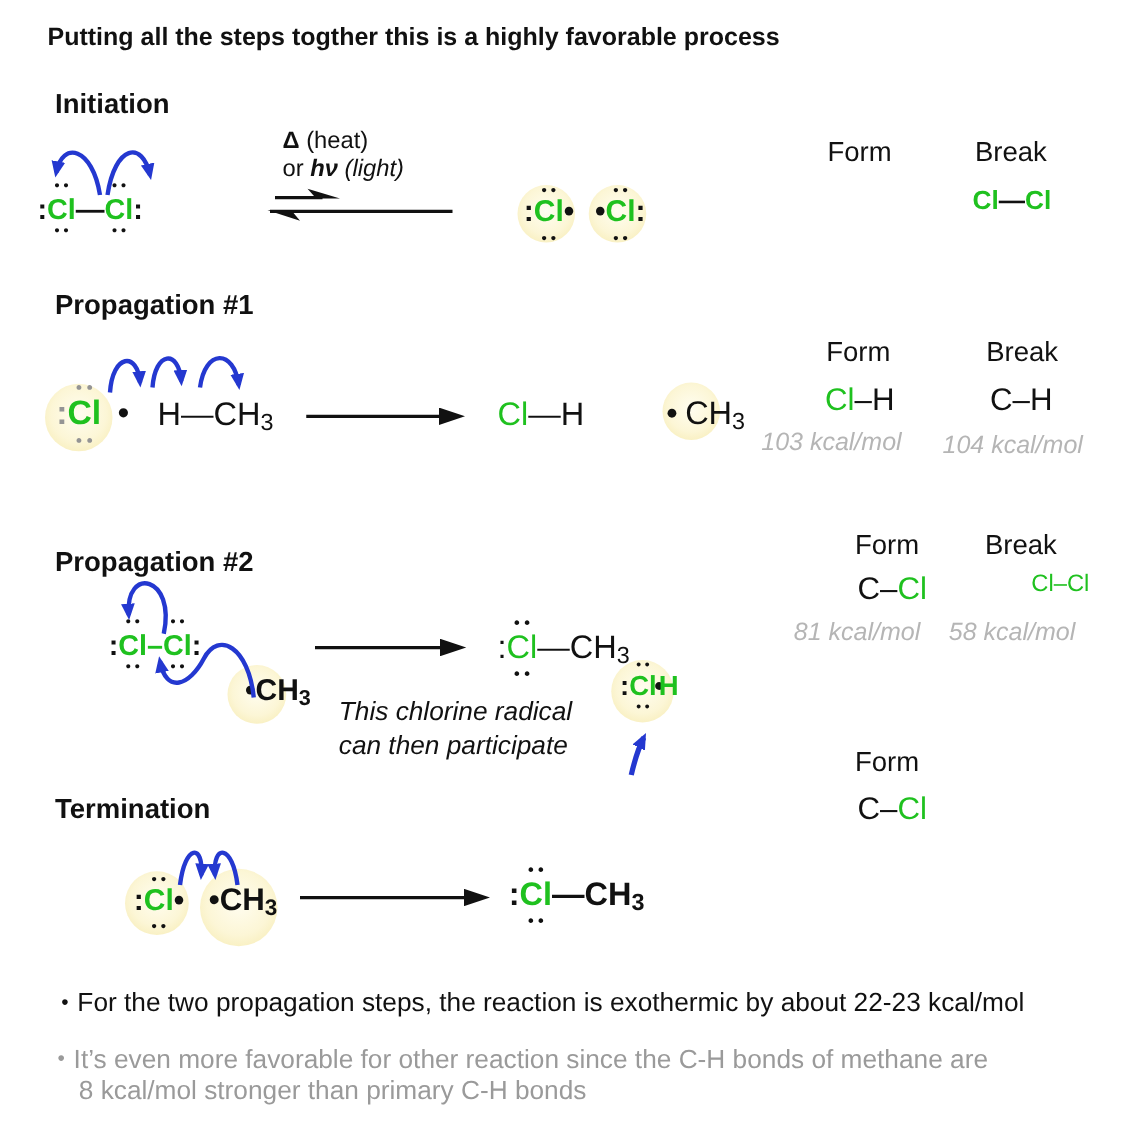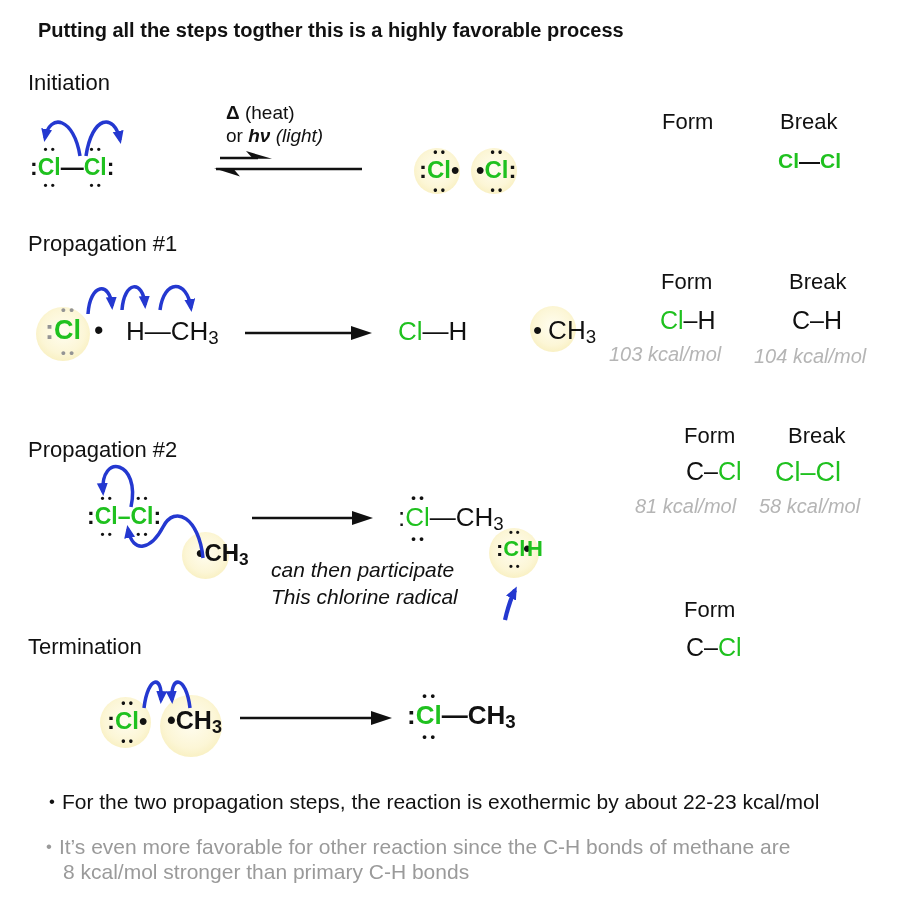--- a/index.html
+++ b/index.html
@@ -5,21 +5,21 @@
   html,body{margin:0;padding:0;background:#fff;}
   .canvas{position:relative;width:898px;height:908px;background:#fff;overflow:hidden;
           font-family:"Liberation Sans",sans-serif;color:#111;}
   .t{position:absolute;white-space:nowrap;line-height:1.08;z-index:2;}
   .b{font-weight:700;}
   .i{font-style:italic;}
   .g{color:var(--green);}
   .grtxt{color:var(--dot_gray);}
   .kc{position:absolute;font-style:italic;color:var(--kcal_gray);white-space:nowrap;z-index:2;}
   .hdr{position:absolute;font-weight:400;font-size:22px;white-space:nowrap;z-index:2;}
-  .sec{position:absolute;font-weight:400;font-size:22px;white-space:nowrap;z-index:2;}
+  .sec{position:absolute;font-weight:700;font-size:22px;white-space:nowrap;z-index:2;margin-left:16px;}
   .atom{position:relative;display:inline-block;}
   .pr{position:absolute;left:50%;transform:translateX(-50%);font-size:0.5em;font-weight:700;
       font-style:normal;line-height:1;color:#111;white-space:nowrap;letter-spacing:0;}
   .pr.t2{top:-0.95em;}
   .pr.b2{bottom:-1.05em;}
   .grlp .pr{color:var(--dot_gray);}
   .sub{font-size:0.72em;vertical-align:-0.22em;}
   .halo{position:absolute;border-radius:50%;z-index:0;
         background:radial-gradient(circle at 50% 45%, #fffdf0 0%, #fcf6d6 55%, var(--halo_yellow) 100%);}
   .overlay{position:absolute;left:0;top:0;z-index:3;pointer-events:none;}
@@ -113,30 +113,30 @@
 
   <div class="t" style="left:398px;top:503px;font-size:26px">
     <span>:</span><span class="atom g"><i class="pr t2">• •</i><i class="pr b2">• •</i><span>Cl</span></span><span>—</span><span>CH</span><span class="sub">3</span>
   </div>
 
   <div class="t b" style="left:496px;top:537px;font-size:22px">
     <span>:</span><span class="atom g"><i class="pr t2">• •</i><i class="pr b2">• •</i><span>Cl</span></span><span style="margin:0 -4px 0 -2px;color:#111">•</span><span class="g">H</span>
   </div>
 
   <div class="note" style="left:271px;top:556px">
+    <div>This chlorine radical</div>
     <div>can then participate</div>
-    <div>This chlorine radical</div>
   </div>
 
   <div class="hdr" style="left:684px;top:423px">Form</div>
   <div class="hdr" style="left:788px;top:423px">Break</div>
   <div class="t" style="left:686px;top:458px;font-size:25px">
     <span>C</span><span>–</span><span class="g">Cl</span>
   </div>
-  <div class="t" style="left:775px;top:458px;font-size:27px">
+  <div class="t" style="left:825px;top:458px;font-size:19px">
     <span class="g">Cl</span><span class="g">–</span><span class="g">Cl</span>
   </div>
   <div class="kc" style="left:635px;top:495px;font-size:20px">81 kcal/mol</div>
   <div class="kc" style="left:759px;top:495px;font-size:20px">58 kcal/mol</div>
 
   <div class="hdr" style="left:684px;top:597px">Form</div>
   <div class="t" style="left:686px;top:634px;font-size:25px">
     <span>C</span><span>–</span><span class="g">Cl</span>
   </div>
 

